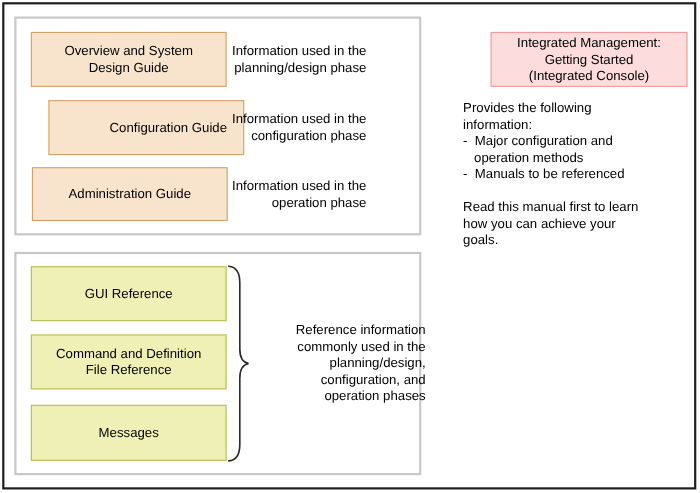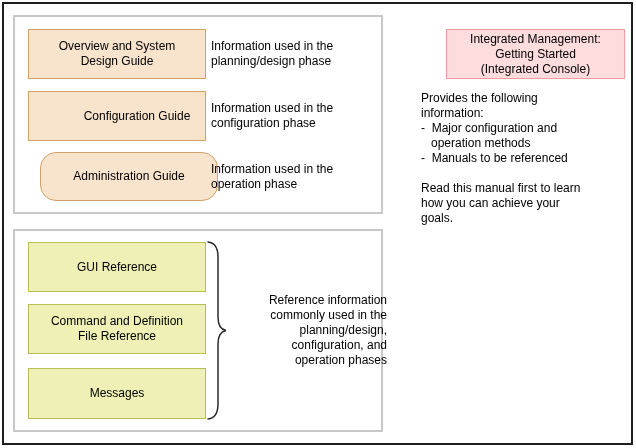--- a/index.html
+++ b/index.html
@@ -35,29 +35,29 @@
   }
   .ref-box {
     background: var(--ref-fill, #eef0b5);
     border: 1.5px solid var(--ref-border, #b9bd55);
   }
   .highlight-box {
     background: var(--highlight-fill, #fcdcdc);
     border: 1.5px solid var(--highlight-border, #f09c9c);
   }
   .pos-g1 { left: 28px; top: 29px;  width: 178px; height: 50px; }
-  .pos-g2 { left: 28px; top: 91px;  width: 178px; height: 50px; padding-left: 40px; }
-  .pos-g3 { left: 40px; top: 152px; width: 178px; height: 49px; border-radius: 16px; }
+  .pos-g2 { left: 44px; top: 91px;  width: 178px; height: 50px; padding-left: 40px; }
+  .pos-g3 { left: 29px; top: 152px; width: 178px; height: 49px; }
   .pos-r1 { left: 28px; top: 242px; width: 178px; height: 50px; }
   .pos-r2 { left: 28px; top: 304px; width: 178px; height: 50px; }
   .pos-r3 { left: 28px; top: 368px; width: 178px; height: 51px; }
   .pos-hl { left: 418px; top: 29px; width: 179px; height: 50px; margin-left: 28px; }
   .desc {
     display: flex; align-items: center;
-    white-space: pre-line; text-align: left;
+    white-space: pre-line; text-align: right;
   }
   .pos-d1 { left: 211px; top: 29px;  width: 168px; height: 50px; }
   .pos-d2 { left: 211px; top: 91px;  width: 168px; height: 50px; }
   .pos-d3 { left: 211px; top: 152px; width: 168px; height: 49px; }
   .brace-wrap { left: 205px; top: 240px; width: 24px; height: 181px; }
   .ref-desc { left: 237px; top: 293px; width: 150px; white-space: pre-line; text-align: right; }
   .right-desc { left: 421px; top: 91px; width: 212px; white-space: pre-wrap; }
 </style>
 </head>
 <body>

